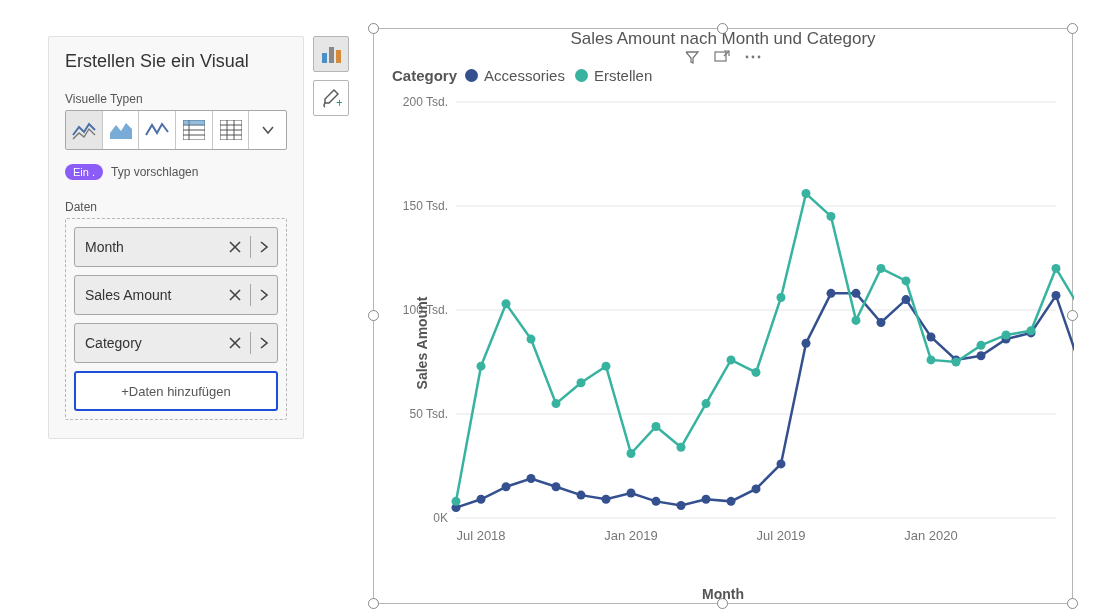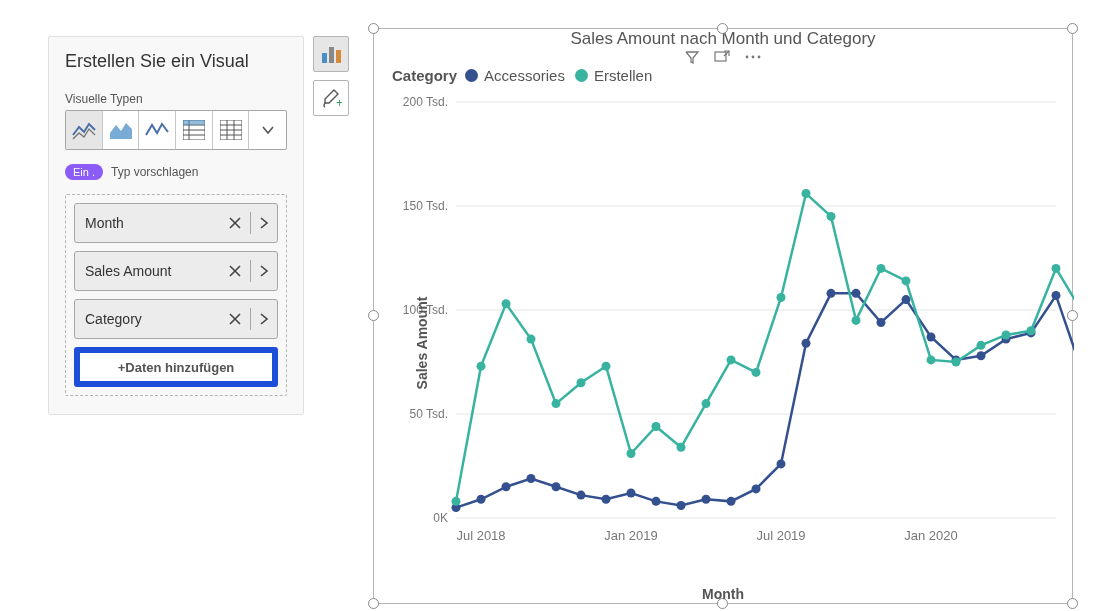--- a/index.html
+++ b/index.html
@@ -96,29 +96,28 @@
   .field-pill .sep {
     width: 1px;
     height: 22px;
     background: #a6a6a6;
     margin: 0 8px;
   }
   .field-pill .ic { color: #444; display:flex; align-items:center; }
   .add-data-btn {
     height: 40px;
     background: #fff;
-    border: 6px solid #1d4ed8;
+    border: 2px solid #1d4ed8;
     border-radius: 3px;
     display: flex;
     align-items: center;
     justify-content: center;
     font-size: 13px;
     color: #555;
     cursor: pointer;
-    font-weight: bold;
   }
   
   .side-icon {
     position: absolute;
     left: 313px;
     width: 36px;
     height: 36px;
     border: 1px solid #b5b5b5;
     border-radius: 2px;
     display: flex;
@@ -255,20 +254,21 @@
           <polyline points="2,2 7,8 12,2" fill="none" stroke="#555" stroke-width="1.6"></polyline>
         </svg>
     </div>
   </div>
 
   <div class="suggest-row">
     <span class="toggle-pill">Ein .</span>
     <span class="suggest-text">Typ vorschlagen</span>
   </div>
 
+  <div class="section-label">Daten</div>
   <div class="data-box">
     <div class="field-pill">
       <span class="label">Month</span>
       <span class="ic">
           <svg width="14" height="14">
             <line x1="2" y1="2" x2="12" y2="12" stroke="#444" stroke-width="1.6"></line>
             <line x1="12" y1="2" x2="2" y2="12" stroke="#444" stroke-width="1.6"></line>
           </svg>
         </span>
       <span class="sep"></span>

